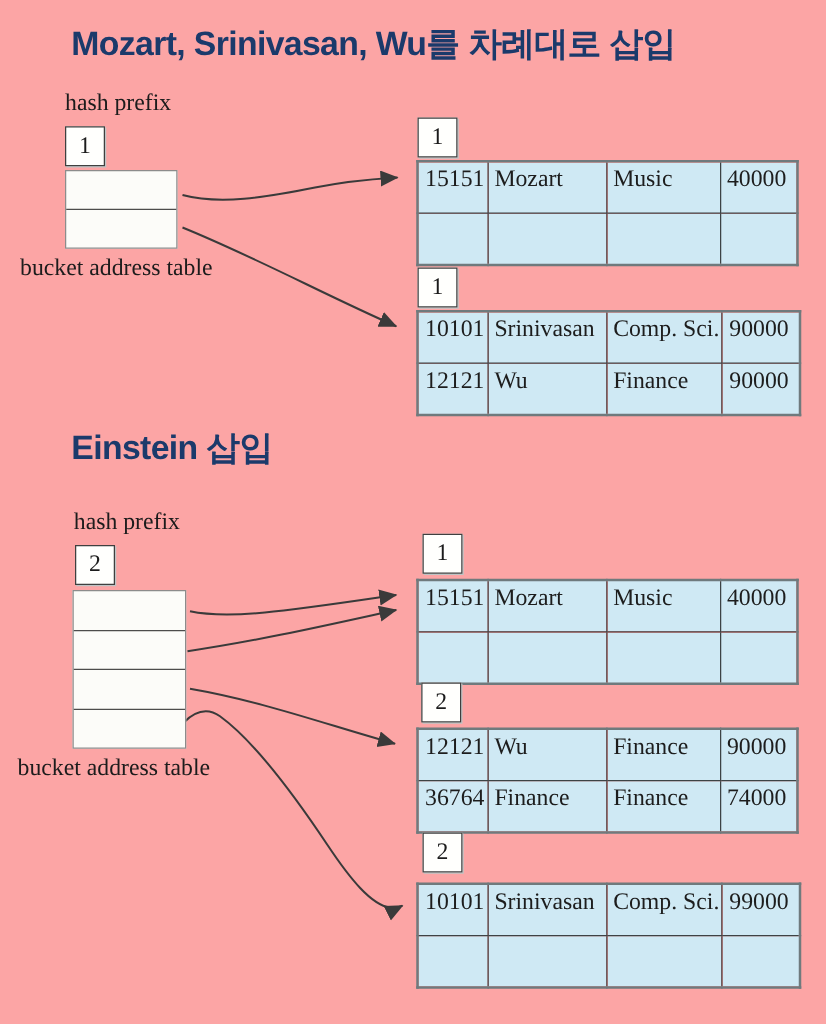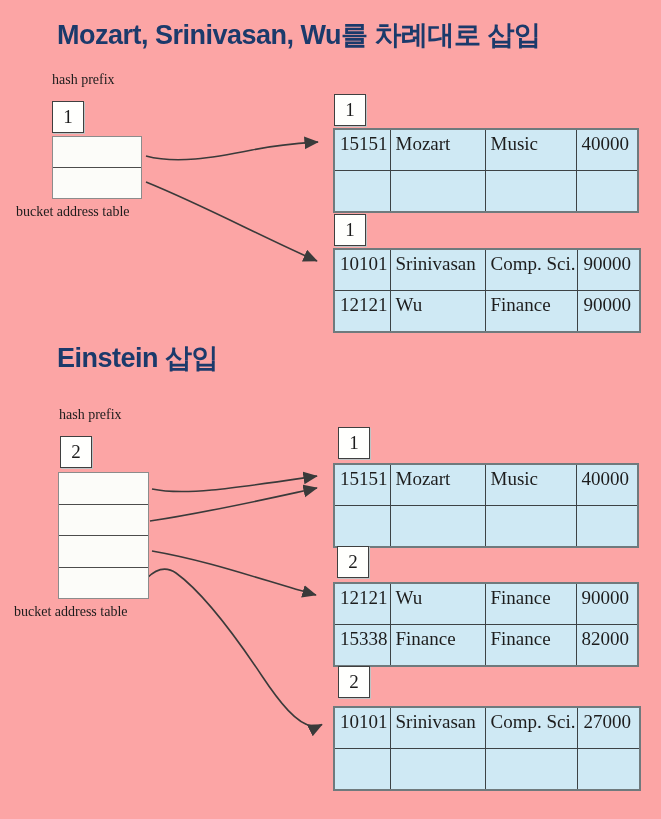--- a/index.html
+++ b/index.html
@@ -1,21 +1,21 @@
 <!DOCTYPE html>
 <html><head>
 <meta charset="utf-8">
 <style>
   html,body{margin:0;padding:0;background:#ffffff;}
   .page{position:relative;width:661px;height:819px;background:#fca5a5;overflow:hidden;
         font-family:"Liberation Serif","DejaVu Serif",serif;}
   .arrows{position:absolute;left:0;top:0;width:661px;height:819px;pointer-events:none;}
   .sec-title{position:absolute;font-family:"Liberation Sans","DejaVu Sans",sans-serif;
              font-weight:700;font-size:27px;color:#1b3a6b;white-space:nowrap;letter-spacing:-0.5px;}
-  .lbl{position:absolute;font-size:14px;color:#1c1c1c;white-space:nowrap;font-family:Liberation Serif, serif;}
+  .lbl{position:absolute;font-size:19px;color:#1c1c1c;white-space:nowrap;font-family:Liberation Serif, serif;}
   .depth-box{position:absolute;width:30px;height:30px;background:#fffffd;border:1.7px solid #3f3f3f;
              box-shadow:1px 1px 0 #bfc3c4;display:flex;align-items:center;justify-content:center;
              font-size:19px;color:#1c1c1c;z-index:2;}
   .addr-table{position:absolute;background:#fcfcf9;border:1.8px solid #8c8c8c;
               display:flex;flex-direction:column;z-index:1;}
   .addr-row{flex:1;}
   .addr-row + .addr-row{border-top:1.6px solid #4c4c4c;}
   table.bucket{position:absolute;border-collapse:collapse;table-layout:fixed;
                border:2px solid #6f7a7d;z-index:1;}
   table.bucket td{border:1.6px solid #3d4345;background:#cfe9f4;height:27px;
@@ -152,42 +152,42 @@
         <col style="width:62px">
       </colgroup>
     <tbody>
       <tr>
         <td>12121</td>
         <td>Wu</td>
         <td>Finance</td>
         <td>90000</td>
       </tr>
       <tr>
-        <td>15338</td>
+        <td>36764</td>
         <td>Finance</td>
         <td>Finance</td>
-        <td>82000</td>
+        <td>74000</td>
       </tr>
     </tbody>
   </table>
 
   <div class="depth-box" style="left:338px;top:666px">2</div>
   <table class="bucket" style="left:333px;top:706px">
     <colgroup>
         <col style="width:54px">
         <col style="width:95px">
         <col style="width:91px">
         <col style="width:62px">
       </colgroup>
     <tbody>
       <tr>
         <td>10101</td>
         <td>Srinivasan</td>
         <td>Comp. Sci.</td>
-        <td>27000</td>
+        <td>99000</td>
       </tr>
       <tr>
         <td></td>
         <td></td>
         <td></td>
         <td></td>
       </tr>
     </tbody>
   </table>
 

